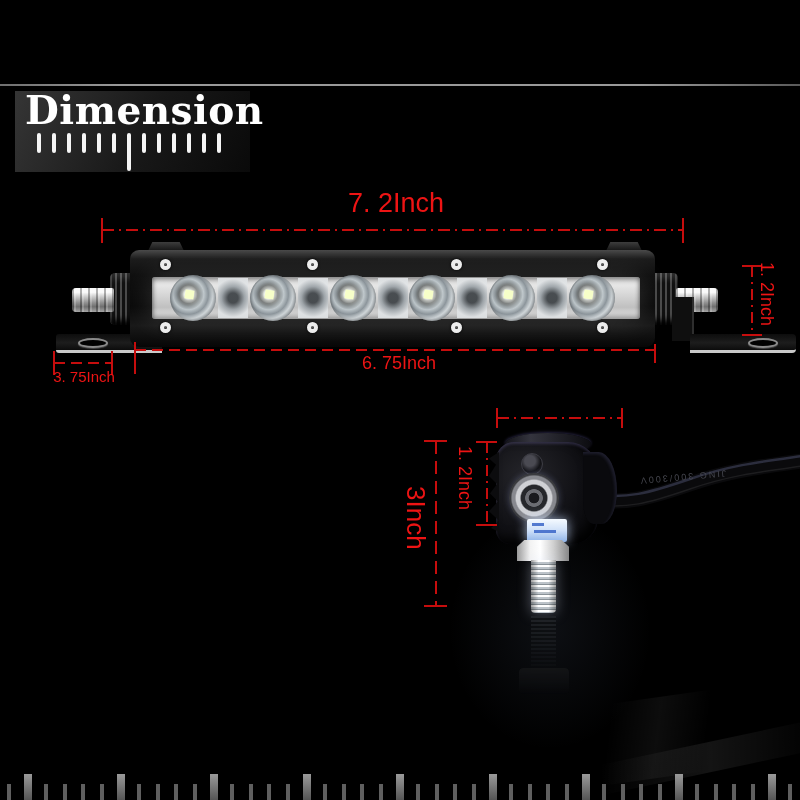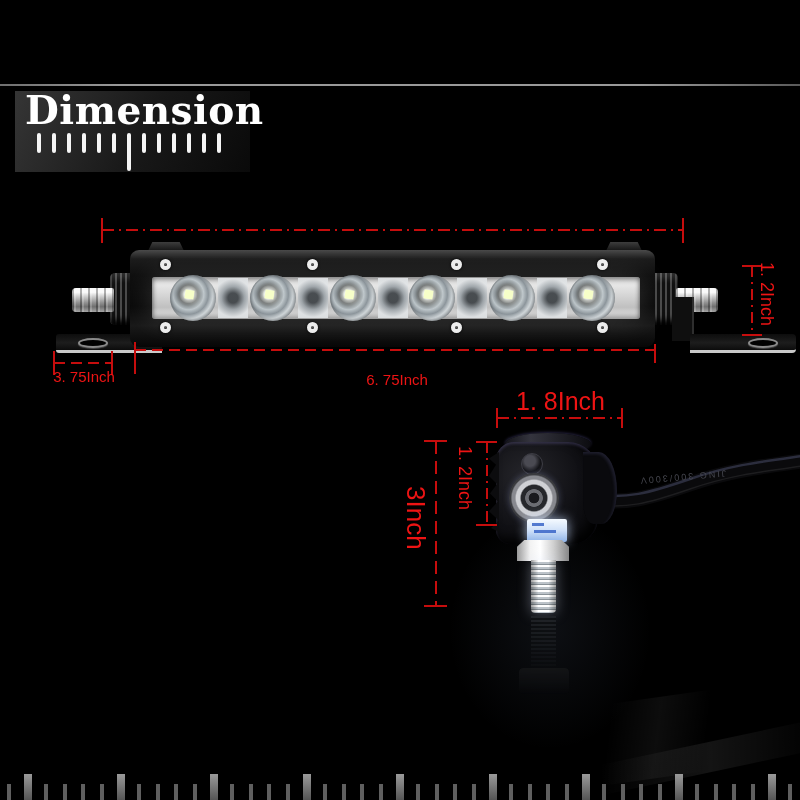--- a/index.html
+++ b/index.html
@@ -20,21 +20,21 @@
   .tk{background:var(--redL);z-index:9;}
   .hdashdot{height:2px;z-index:9;background:repeating-linear-gradient(90deg,var(--redL) 0 12px,transparent 12px 17px,var(--redL) 17px 19px,transparent 19px 24px);}
   .hdash{height:2px;z-index:9;background:repeating-linear-gradient(90deg,var(--redL) 0 11px,transparent 11px 17px);}
   .vdashdot{width:2px;z-index:9;background:repeating-linear-gradient(180deg,var(--redL) 0 11px,transparent 11px 16px,var(--redL) 16px 18px,transparent 18px 23px);}
   .vlongdash{width:2px;z-index:9;background:repeating-linear-gradient(180deg,var(--redL) 0 13px,transparent 13px 20px);}
 
   #t72{left:336px;top:189px;width:120px;font-size:27px;}
   #l72{left:102px;top:229px;width:581px;}
   #t12r{left:757px;top:262px;height:80px;font-size:18px;}
   #r12line{left:751px;top:266px;height:69px;}
-  #t675{left:362px;top:372px;width:70px;font-size:15px;}
+  #t675{left:362px;top:354px;width:70px;font-size:18px;}
   #l675{left:135px;top:349px;width:520px;}
   #t075{left:50px;top:369px;width:68px;font-size:15px;}
   #l075{left:54px;top:362px;width:59px;}
   #t18{left:498px;top:388px;width:125px;font-size:25px;}
   #l18{left:497px;top:417px;width:126px;}
   #t3{left:402px;top:486px;height:90px;font-size:26px;}
   #l3{left:435px;top:441px;height:166px;}
   #t12b{left:455px;top:446px;height:84px;font-size:18px;}
   #l12b{left:486px;top:442px;height:84px;}
 
@@ -126,20 +126,21 @@
       <div class="box-tick" style="left: 97px; top: 42px; width: 4px; height: 20px;"></div>
       <div class="box-tick" style="left: 112px; top: 42px; width: 4px; height: 38px;"></div>
       <div class="box-tick" style="left: 127px; top: 42px; width: 4px; height: 20px;"></div>
       <div class="box-tick" style="left: 142px; top: 42px; width: 4px; height: 20px;"></div>
       <div class="box-tick" style="left: 157px; top: 42px; width: 4px; height: 20px;"></div>
       <div class="box-tick" style="left: 172px; top: 42px; width: 4px; height: 20px;"></div>
       <div class="box-tick" style="left: 187px; top: 42px; width: 4px; height: 20px;"></div>
       <div class="box-tick" style="left: 202px; top: 42px; width: 4px; height: 20px;"></div>
     </div>
 
+  <div id="t72" class="rtxt">7. 2Inch</div>
   <div id="l72" class="hdashdot"></div>
   <div class="tk" style="left:101px;top:218px;width:2px;height:25px;"></div>
   <div class="tk" style="left:682px;top:218px;width:2px;height:25px;"></div>
 
   <div class="tab" style="left:148px;"></div>
   <div class="tab" style="left:606px;"></div>
   <div class="knurl" style="left:110px;"></div>
   <div class="knurl" style="left:650px;"></div>
   <div class="bolt" style="left:72px;border-radius:4px 2px 2px 4px;"></div>
   <div class="bolt" style="left:676px;border-radius:2px 4px 4px 2px;"></div>
@@ -184,21 +185,20 @@
   <div class="pivot"></div>
   <div class="label">
     <div class="label-mark" style="left:5px;top:4px;width:12px;height:3px;"></div>
     <div class="label-mark" style="left:7px;top:11px;width:22px;height:3px;"></div>
   </div>
   <div class="nut"></div>
   <div class="thread"></div>
   <div class="thread-ref"></div>
   <div class="nut-ref"></div>
 
-  <div id="t18" class="rtxt">1. 8Inch</div>
   <div id="l18" class="hdashdot"></div>
   <div class="tk" style="left:496px;top:408px;width:2px;height:20px;"></div>
   <div class="tk" style="left:621px;top:408px;width:2px;height:20px;"></div>
 
   <div id="l3" class="vlongdash"></div>
   <div class="tk" style="left:424px;top:440px;width:23px;height:2px;"></div>
   <div class="tk" style="left:424px;top:605px;width:23px;height:2px;"></div>
   <div id="t3" class="rtxt vtext">3Inch</div>
 
   <div id="l12b" class="vdashdot"></div>

